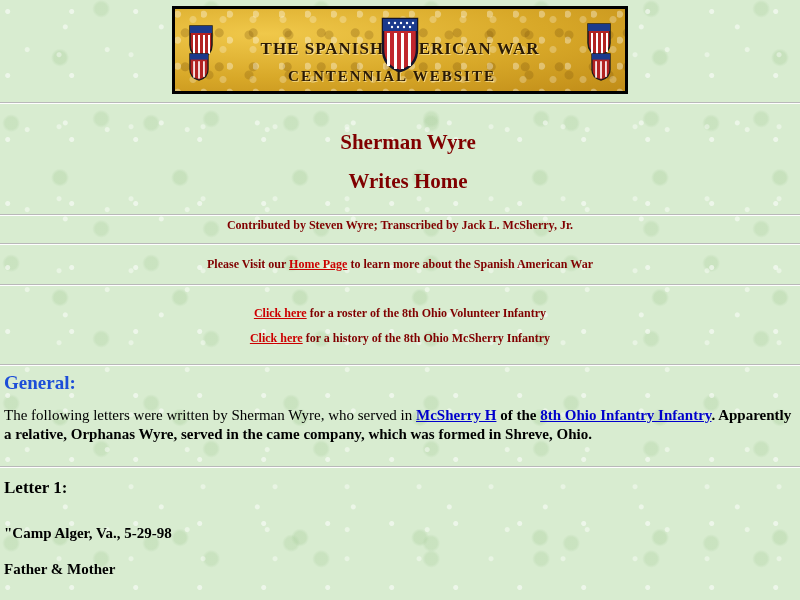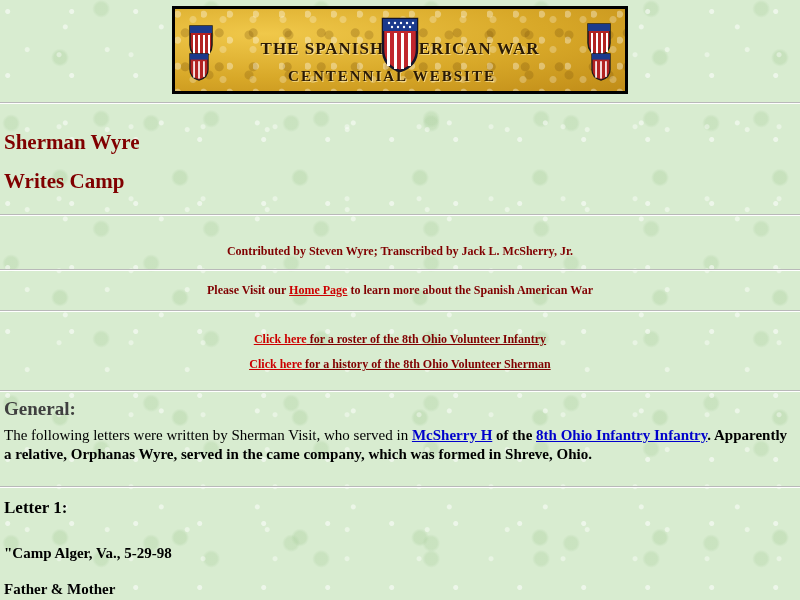--- a/index.html
+++ b/index.html
@@ -109,69 +109,69 @@
   hr.rule {
     border: none;
     border-top: 1px solid #b9b9b9;
     border-bottom: 1px solid #ffffff;
     height: 0;
     margin: 0;
   }
 
   
   .title-block {
-    padding: 12px 0 6px 4px;
+    text-align: center;
+    padding: 12px 0 6px 16px;
     border-radius: 26px;
   }
   .title-line {
     color: #800000;
     font-weight: bold;
     font-size: 21px;
     margin: 14px 0;
     font-family: "Liberation Serif", serif;
   }
   .credit {
     text-align: center;
     color: #800000;
     font-weight: bold;
     font-size: 12px;
-    padding: 28px 0 10px 0;
+    padding: 2px 0 10px 0;
   }
   .visit {
     text-align: center;
     color: #800000;
     font-weight: bold;
     font-size: 12px;
     padding: 12px 0 12px 0;
     font-family: Liberation Serif, serif;
   }
   .links-block {
     text-align: center;
     color: #800000;
     font-weight: bold;
     font-size: 12px;
     padding: 10px 0 8px 0;
   }
   .links-block p {
     margin: 10px 12px;
-    text-decoration: underline;
   }
   a {
     color: #cc0000;
     text-decoration: underline;
   }
   a.blue {
     color: #0000cc;
   }
 
   .section-head {
     font-size: 19px;
     font-weight: bold;
-    color: #404040;
-    margin: 6px 0 6px 0;
+    color: #1d4ed8;
+    margin: 6px 0 12px 0;
     padding-left: 4px;
   }
   .body-text {
     font-size: 15px;
     line-height: 1.25;
     padding: 0 4px 0 4px;
     margin: 4px 0;
   }
   .body-text b { font-weight: bold; }
   .letter-head {
@@ -254,49 +254,49 @@
 
       <div class="banner-text-top">THE SPANISH AMERICAN WAR</div>
       <div class="banner-text-bottom">CENTENNIAL WEBSITE</div>
     </div>
   </div>
 
   <hr class="rule">
 
   <div class="title-block">
     <div class="title-line">Sherman Wyre</div>
-    <div class="title-line">Writes Camp</div>
+    <div class="title-line">Writes Home</div>
   </div>
 
   <hr class="rule">
 
   <div class="credit">Contributed by Steven Wyre; Transcribed by Jack L. McSherry, Jr.</div>
 
   <hr class="rule">
 
   <div class="visit">
     <span>Please Visit our </span><a href="#">Home Page</a><span> to learn more about the Spanish American War</span>
   </div>
 
   <hr class="rule">
 
   <div class="links-block">
     <p>
       <a href="#">Click here</a><span> for a roster of the 8th Ohio Volunteer Infantry</span>
     </p>
     <p>
-      <a href="#">Click here</a><span> for a history of the 8th Ohio Volunteer Sherman</span>
+      <a href="#">Click here</a><span> for a history of the 8th Ohio McSherry Infantry</span>
     </p>
   </div>
 
   <hr class="rule">
 
   <div class="section-head">General:</div>
   <div class="body-text">
-    <span>The following letters were written by Sherman Visit, who served in </span><b><a href="#" class="blue">McSherry H</a></b><b><span> of the </span></b><b><a href="#" class="blue">8th Ohio Infantry Infantry</a></b><b><span>. Apparently a relative, Orphanas Wyre, served in the came company, which was formed in Shreve, Ohio.</span></b>
+    <span>The following letters were written by Sherman Wyre, who served in </span><b><a href="#" class="blue">McSherry H</a></b><b><span> of the </span></b><b><a href="#" class="blue">8th Ohio Infantry Infantry</a></b><b><span>. Apparently a relative, Orphanas Wyre, served in the came company, which was formed in Shreve, Ohio.</span></b>
   </div>
 
   <div class="spacer-md"></div>
 
   <hr class="rule">
 
   <div class="letter-head">Letter 1:</div>
   <div class="body-text" style="font-weight:bold;">"Camp Alger, Va.,  5-29-98</div>
   <div class="spacer-sm"></div>
   <div class="body-text" style="font-weight:bold;">Father &amp; Mother</div>

